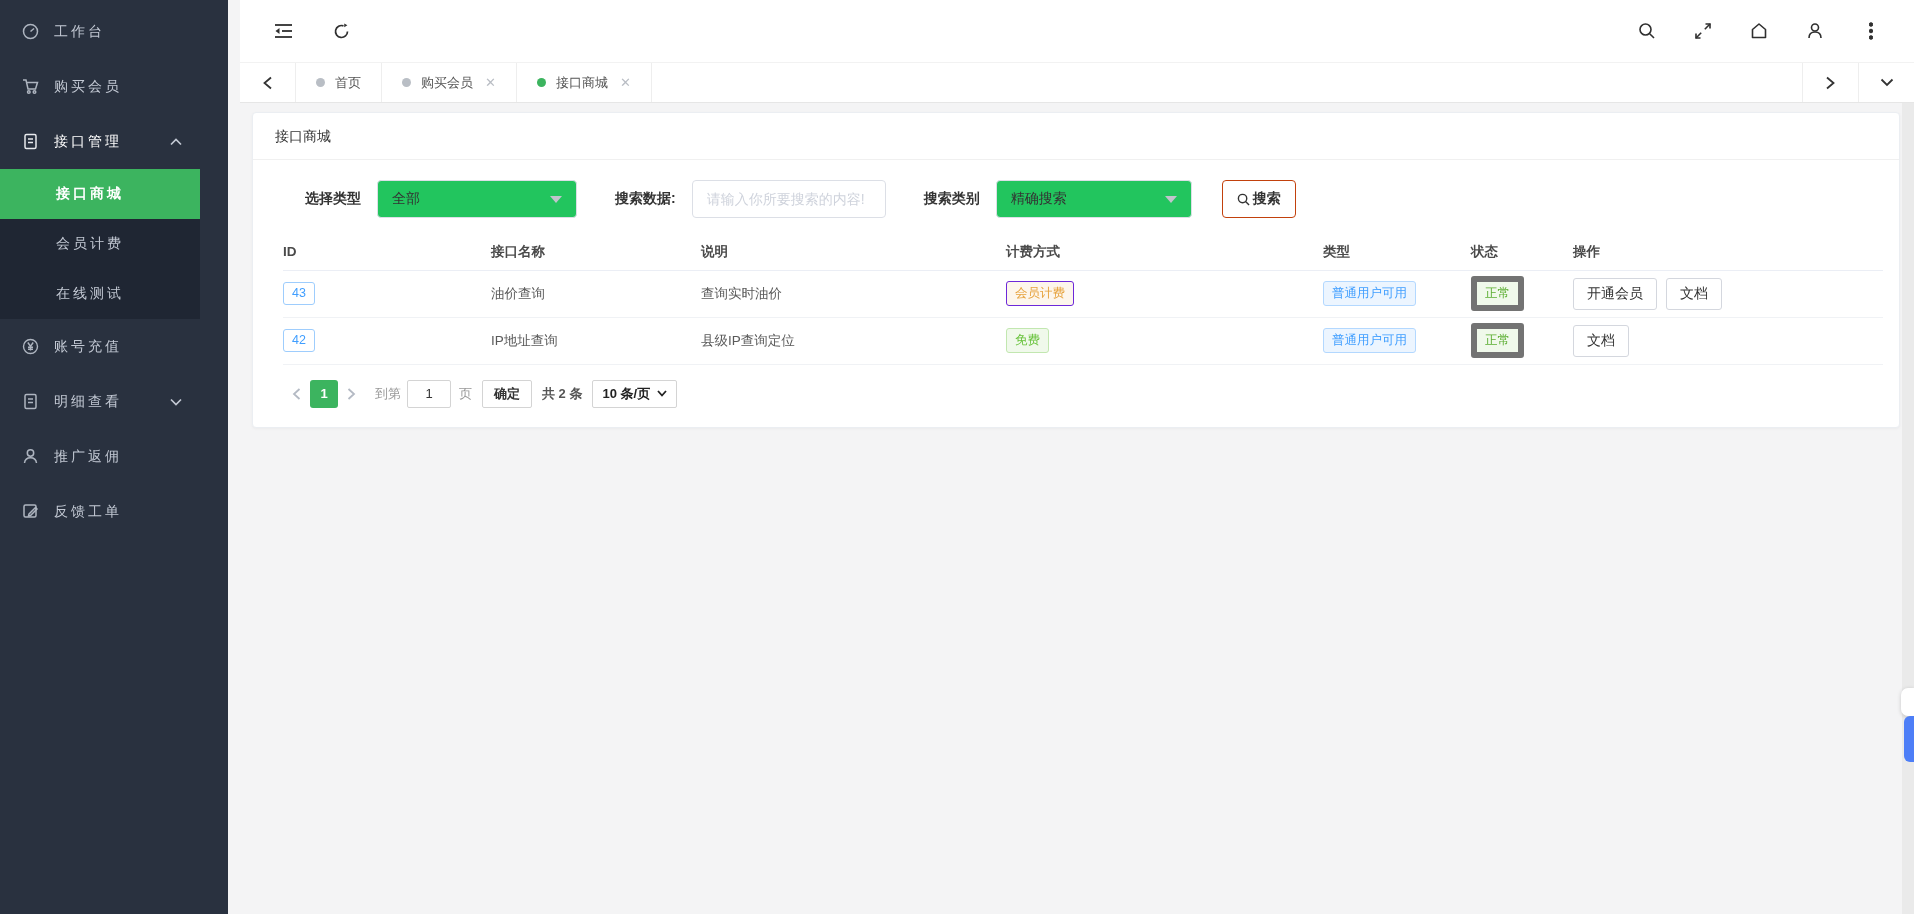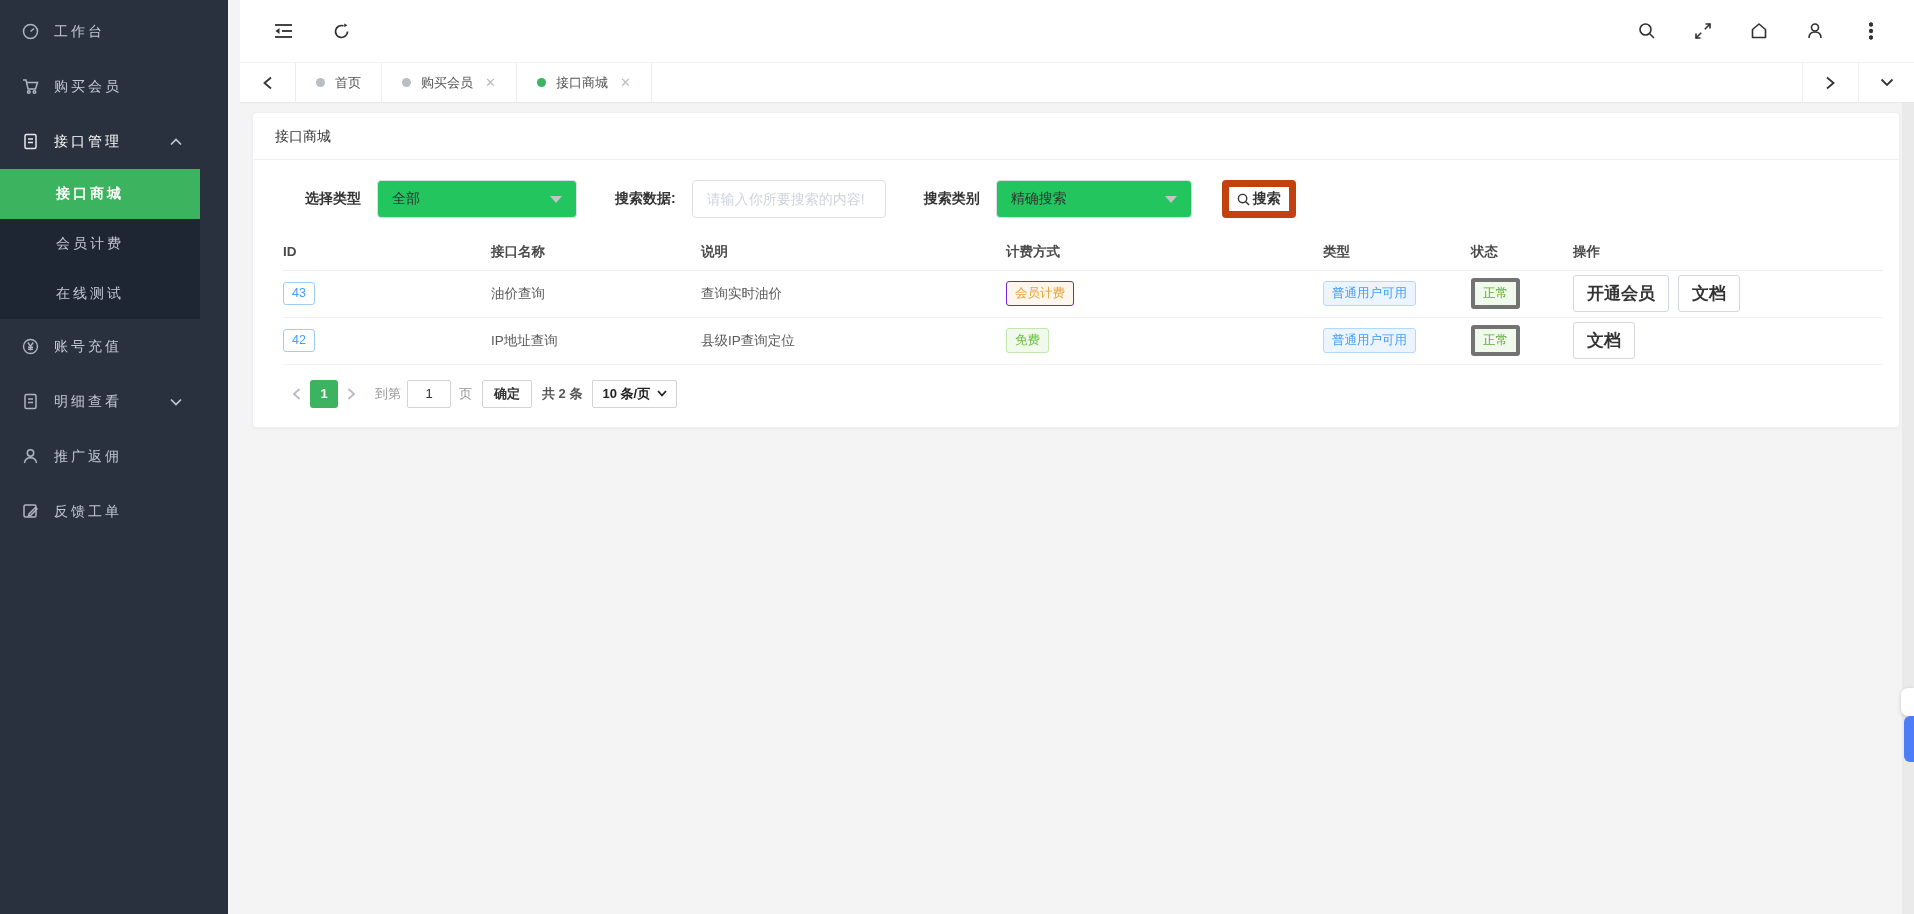--- a/index.html
+++ b/index.html
@@ -60,38 +60,38 @@
   .f-label.ml { margin-left:38px; }
   .sel { width:200px; height:38px; border:1px solid #dcdfe6; border-radius:4px; background:#22c55e;
          display:flex; align-items:center; padding:0 14px; color:#333; cursor:pointer; }
   .sel.narrow { width:196px; }
   .caret { margin-left:auto; width:0; height:0; border-left:6px solid transparent;
            border-right:6px solid transparent; border-top:7px solid #c0c4cc; }
   .f-input { width:194px; height:38px; border:1px solid #dcdfe6; border-radius:4px;
              padding:0 14px; font-size:14px; color:#333; outline:none;
              font-family:"Liberation Sans","DejaVu Sans",sans-serif; }
   .f-input::placeholder { color:#cfd3dc; }
-  .search-btn { margin-left:30px; height:38px; width:74px; border:7px solid #c2410c; border-radius:4px;
+  .search-btn { margin-left:30px; height:38px; width:74px; border:1px solid #c2410c; border-radius:4px;
                 background:#fff; display:flex; align-items:center; justify-content:center;
                 font-weight:bold; font-size:14px; color:#333; cursor:pointer; gap:3px;
                 font-family:"Liberation Sans","DejaVu Sans",sans-serif; }
   .search-btn svg { stroke:#333; }
 
   table.grid { border-collapse:collapse; table-layout:fixed; width:1600px; margin:0 30px; }
   table.grid th { text-align:left; font-size:13.5px; font-weight:bold; color:#4a4a4a;
                   height:36px; border-bottom:1px solid #ebeef5; }
   table.grid td { height:47px; border-bottom:1px solid #f0f2f5; font-size:13.5px; color:#5a5a5a; }
   .badge { display:inline-block; padding:3px 8px; border-radius:3px; font-size:12.5px; line-height:17px; }
   .badge.id    { color:#409eff; border:1px solid #9ecdfd; background:#fff; padding:2px 8px; }
   .badge.warning { color:#e6a23c; border:1px solid #6d28d9; background:#fdf6ec; }
   .badge.success { color:#67c23a; border:1px solid #c2e7b0; background:#f0f9eb; }
   .badge.info    { color:#409eff; border:1px solid #b3d8ff; background:#ecf5ff; }
-  .badge.status  { color:#5daf34; border:4px solid #737373; background:#f0f9eb; }
+  .badge.status  { color:#5daf34; border:6px solid #737373; background:#f0f9eb; }
   .act-btn { display:inline-block; padding:6px 13px; border:1px solid #d4d7de; border-radius:3px;
-             background:#fff; font-size:17px; font-weight:bold; color:#333; cursor:pointer;
+             background:#fff; font-size:14px; font-weight:normal; color:#333; cursor:pointer;
              margin-right:9px; font-family:"Liberation Sans","DejaVu Sans",sans-serif; }
 
   .pagination { display:flex; align-items:center; margin:15px 0 0 30px; font-size:13px; color:#666; }
   .pg-arrow { color:#b4bac4; padding:0 9px; cursor:pointer; display:flex; }
   .pg-num { width:28px; height:28px; background:#3cb45f; color:#fff; border-radius:3px;
             display:flex; align-items:center; justify-content:center; font-weight:bold; cursor:pointer; }
   .pg-goto-label { color:#999; margin:0 6px 0 10px; }
   .pg-input { width:44px; height:28px; border:1px solid #d4d4d4; border-radius:2px; text-align:center;
               font-size:13px; color:#333; outline:none; }
   .pg-page { color:#999; margin:0 10px 0 8px; }

